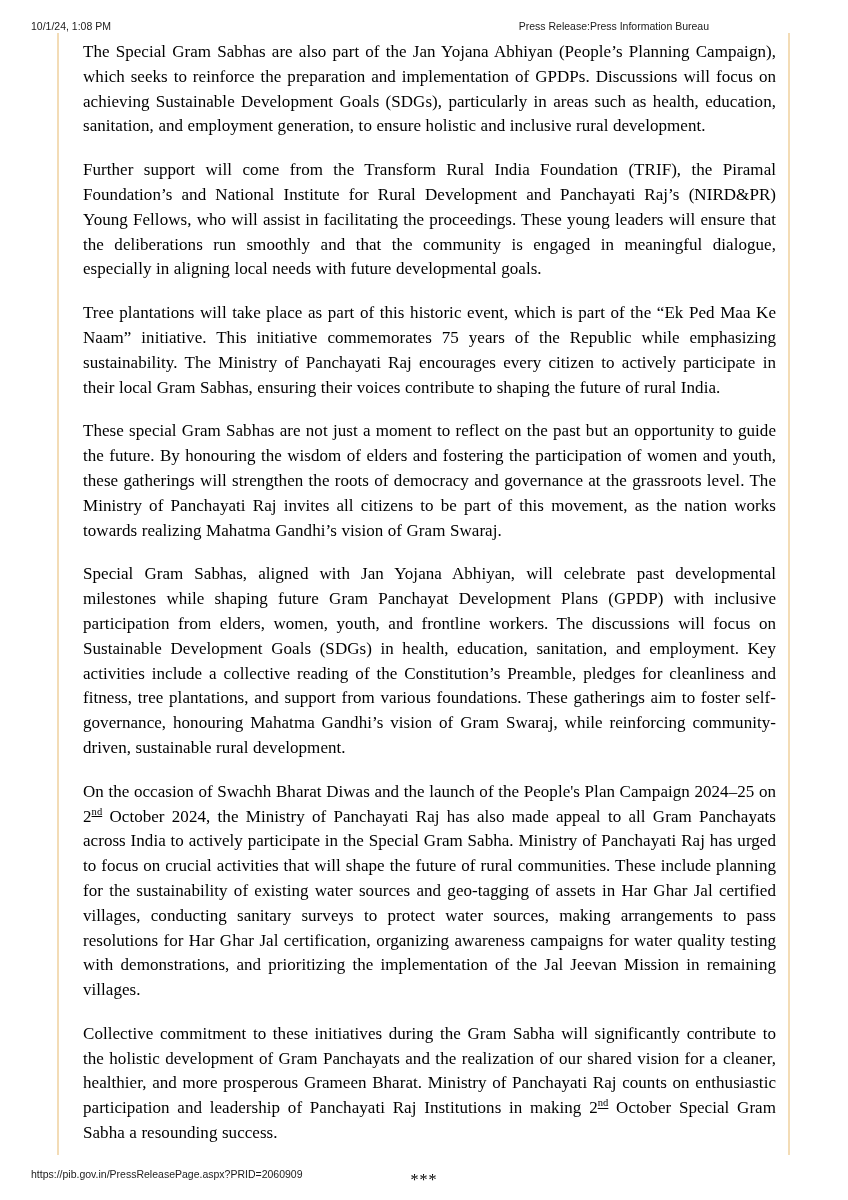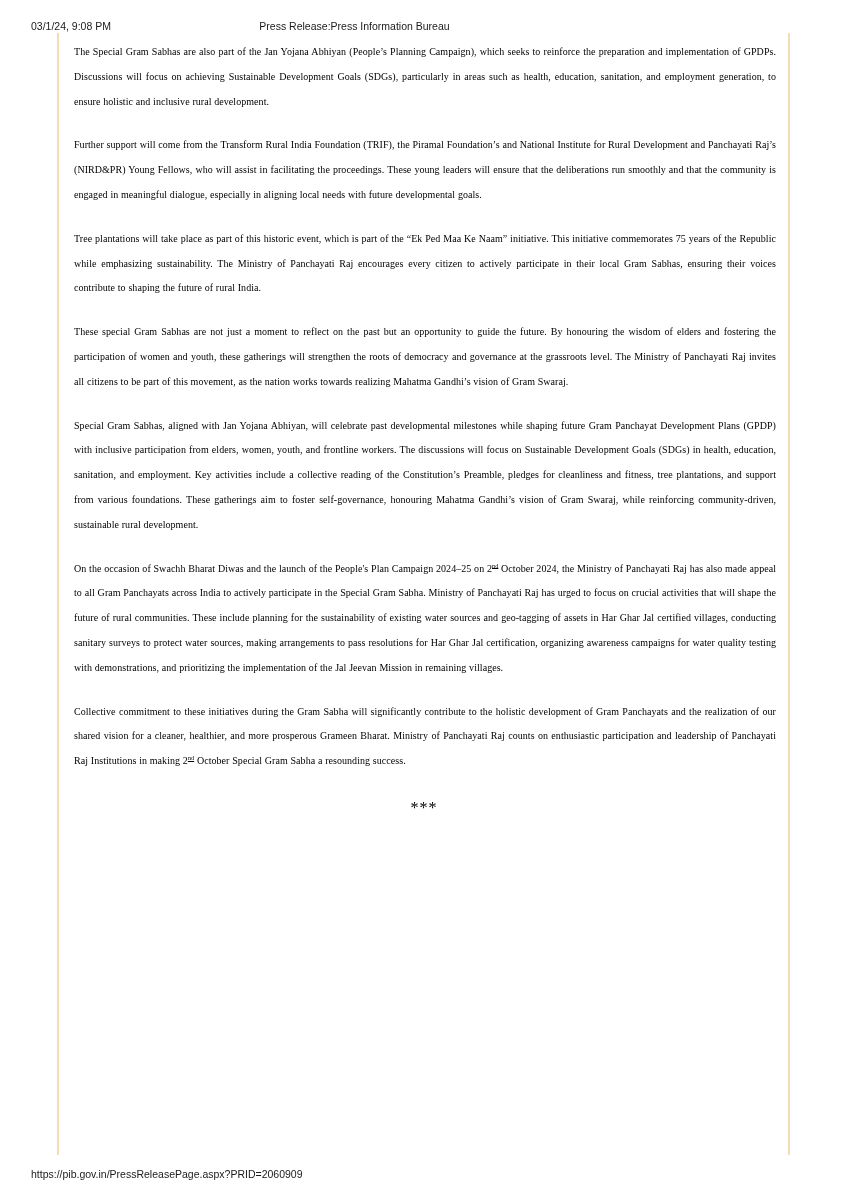--- a/index.html
+++ b/index.html
@@ -32,21 +32,21 @@
     position: absolute;
     left: 31px;
     top: 0;
     white-space: nowrap;
   }
   .print-header .hdr-center {
     position: absolute;
     left: 0;
     top: 0;
     width: 709px;
-    text-align: center;
+    text-align: right;
     white-space: nowrap;
   }
 
   
   .page-frame {
     position: absolute;
     left: 57px;
     top: 33px;
     width: 733px;
     height: 1122px;
@@ -63,22 +63,22 @@
   .rule-right { left: 731px; }
 
   
   .content {
     position: absolute;
     left: 74px;
     top: 40px;
     width: 702px;
   }
   .para {
-    margin: 0 0 19px 0;
-    font-size: 10px;
+    margin: 0 0 19px 9px;
+    font-size: 17px;
     line-height: 24.8px;
     text-align: justify;
     text-justify: inter-word;
     letter-spacing: 0.05px;
     word-spacing: 0.2px;
   }
   .para:last-of-type { margin-bottom: 0; }
   .para sup {
     font-size: 0.62em;
     vertical-align: super;
@@ -125,21 +125,21 @@
     position: absolute;
     right: 31px;
     top: 0;
     white-space: nowrap;
   }
 </style>
 </head>
 <body>
 
 <div class="print-header">
-  <span class="hdr-left">03/1/24, 9:08 PM</span>
+  <span class="hdr-left">10/1/24, 1:08 PM</span>
   <span class="hdr-center">Press Release:Press Information Bureau</span>
 </div>
 
 <div class="page-frame">
   <div class="rule rule-left" style="background: rgb(243, 220, 182);"></div>
   <div class="rule rule-right" style="background: rgb(243, 220, 182);"></div>
 </div>
 
 <div class="content">
 

